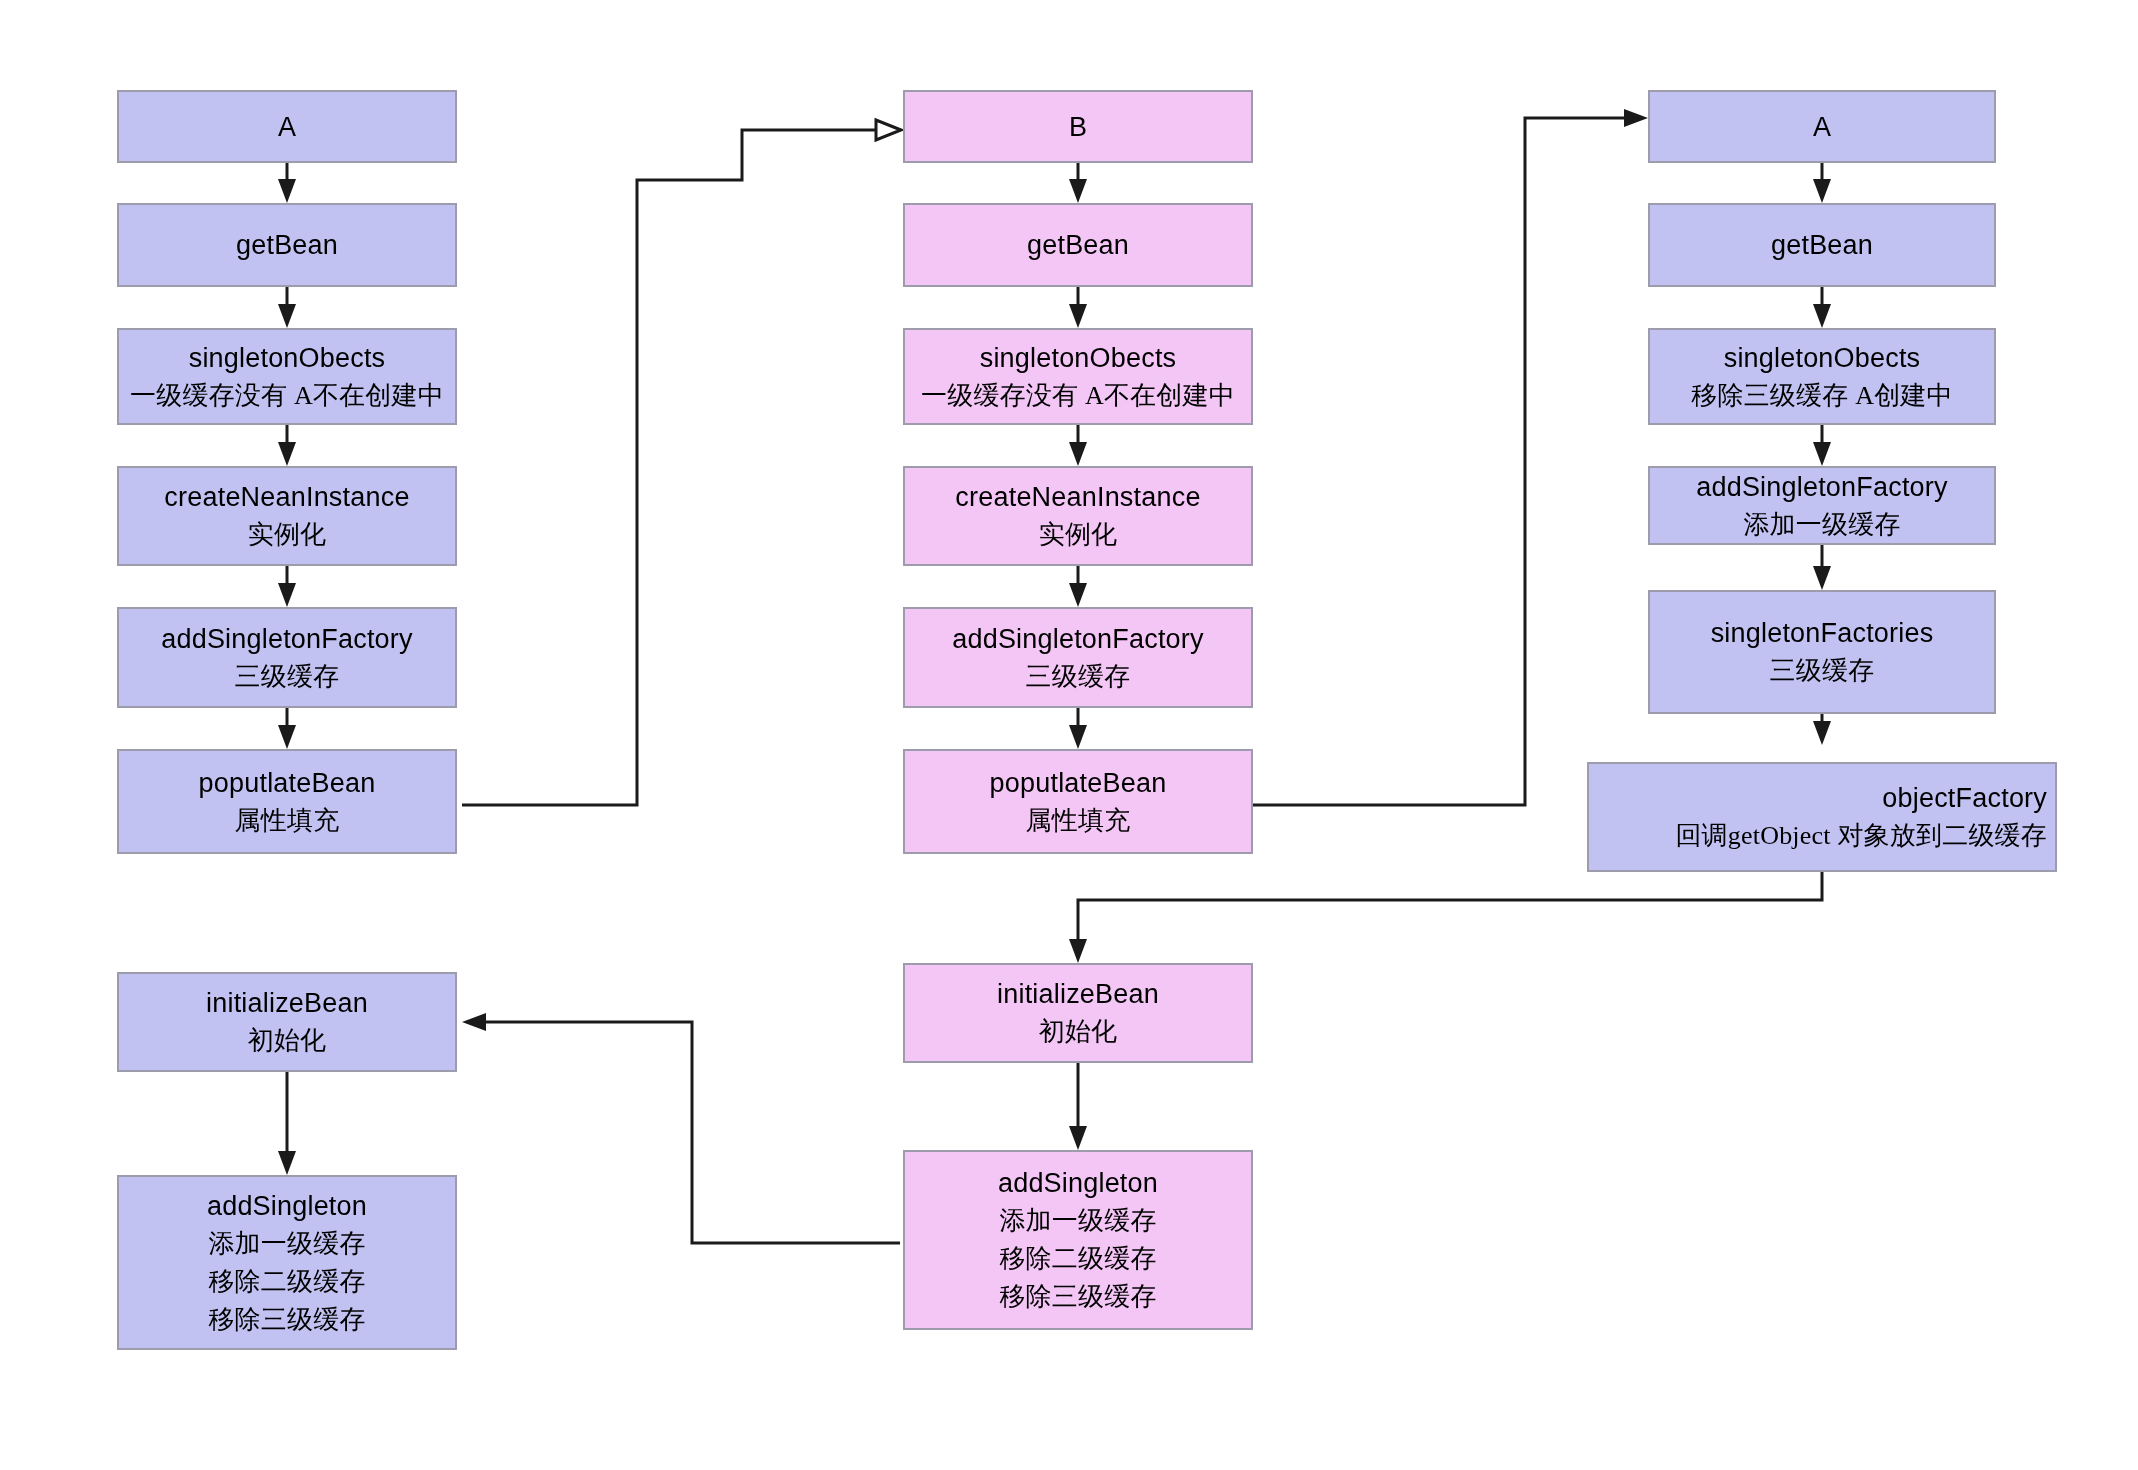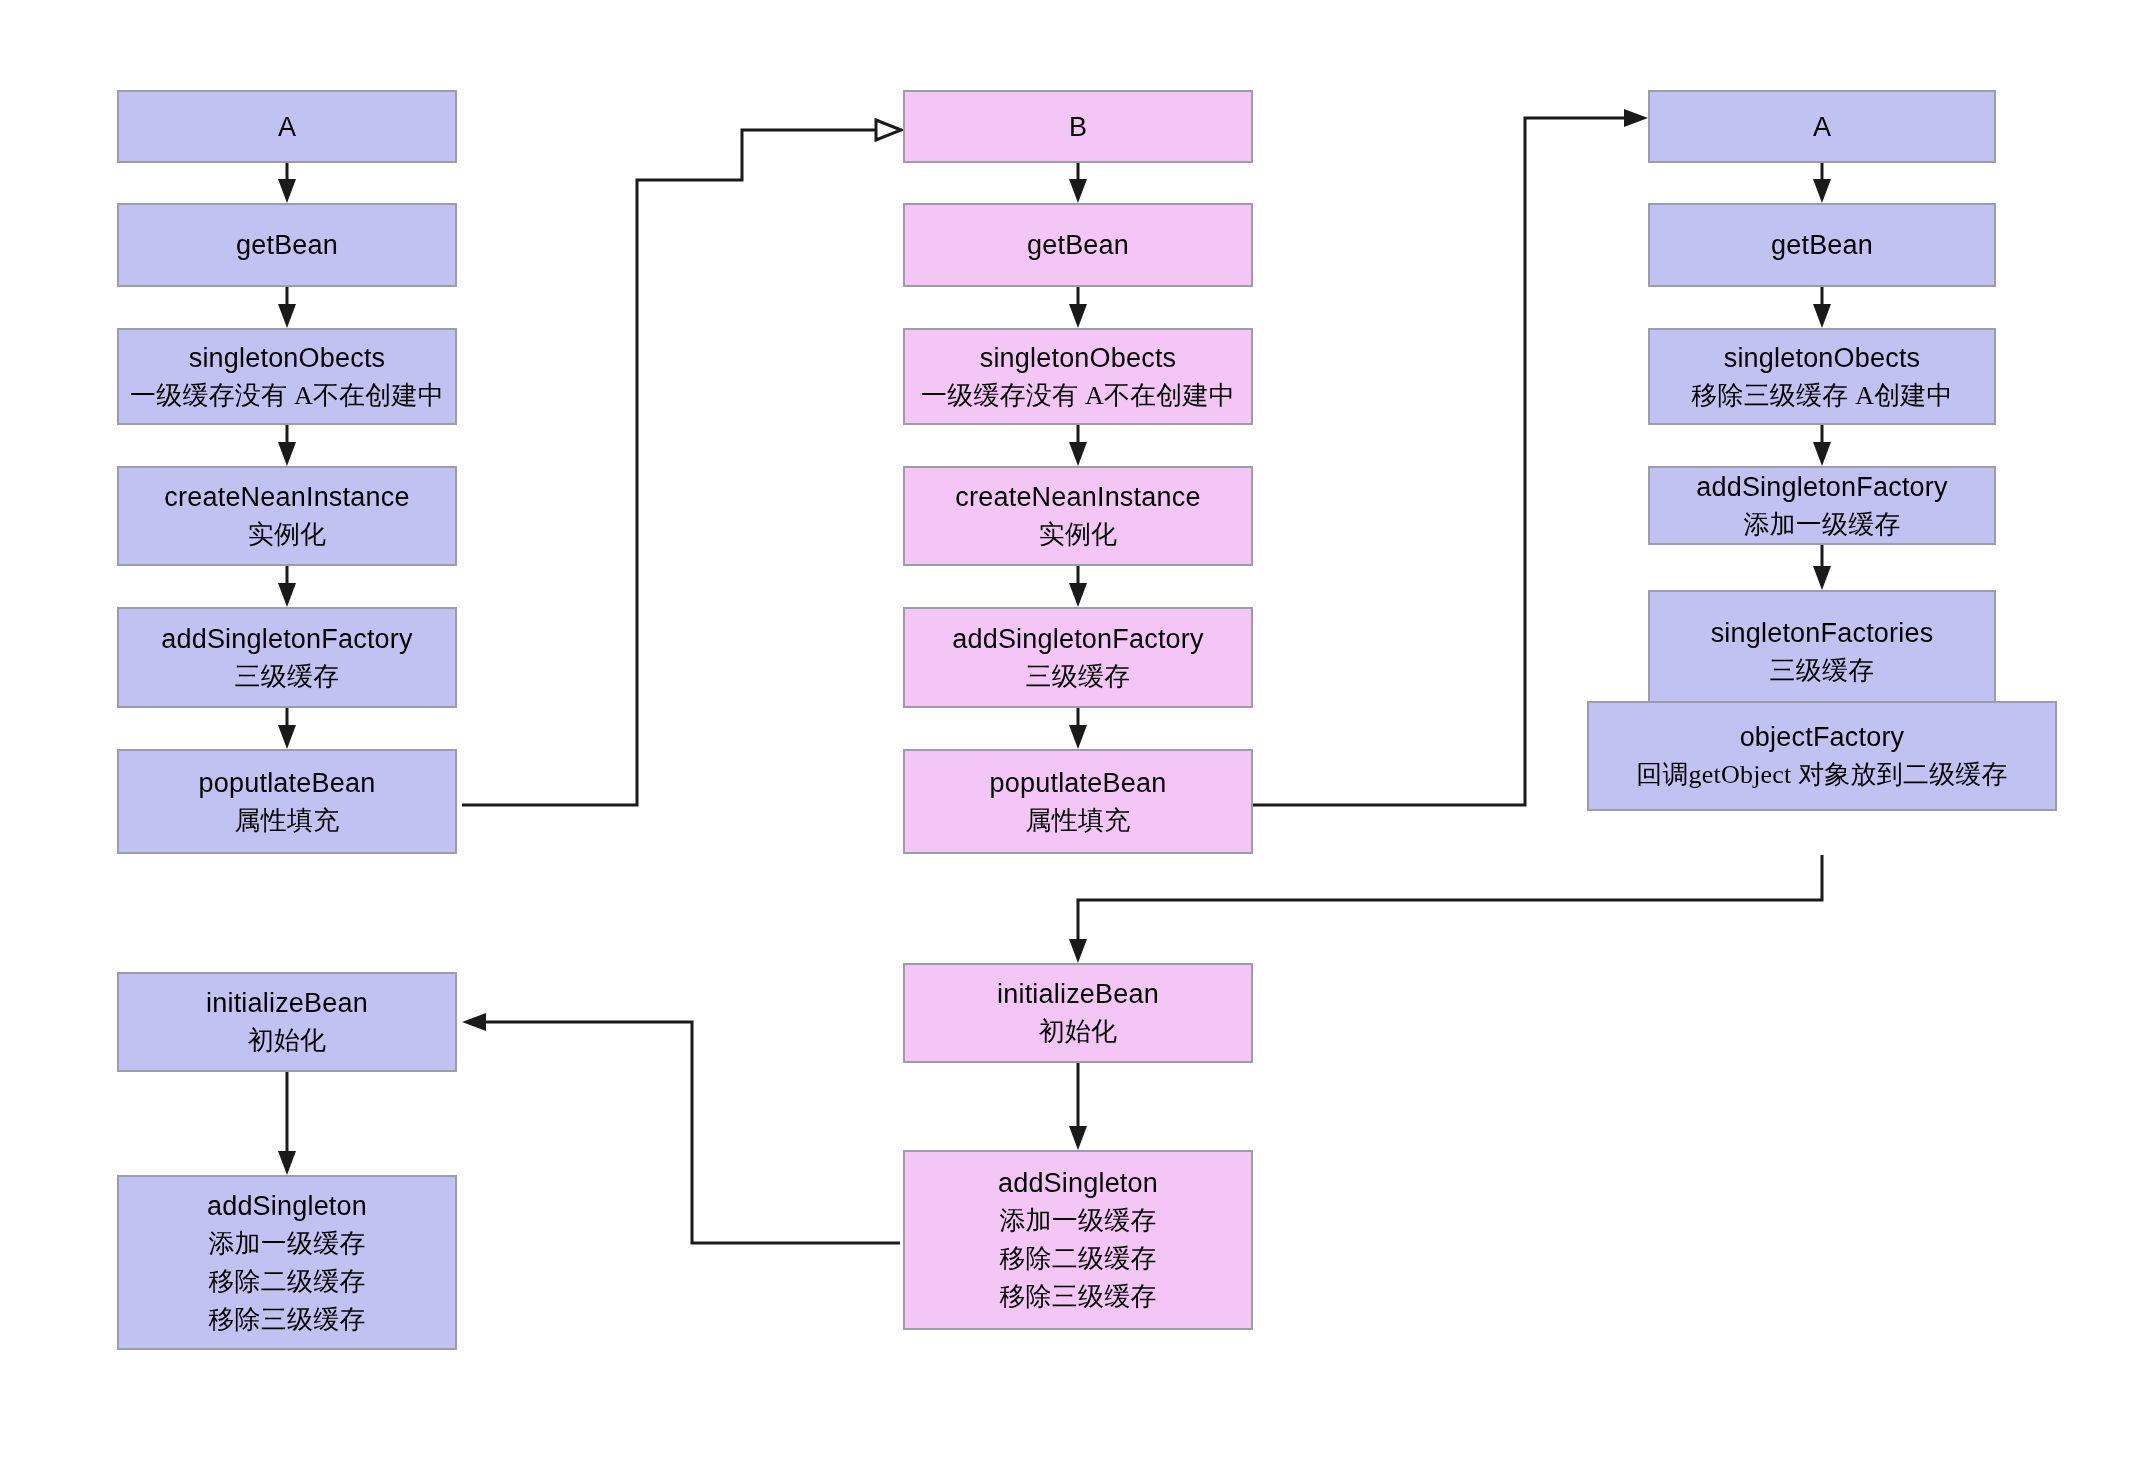--- a/index.html
+++ b/index.html
@@ -251,18 +251,18 @@
   <div class="node purple" style="left:1648px; top:466px; width:348px; height:79px;">
     <span class="ln">addSingletonFactory</span>
     <span class="ln ln-cn">添加一级缓存</span>
   </div>
 
   <div class="node purple" style="left:1648px; top:590px; width:348px; height:124px;">
     <span class="ln">singletonFactories</span>
     <span class="ln ln-cn">三级缓存</span>
   </div>
 
-  <div class="node purple" style="left:1587px; top:701px; width:470px; height:110px;">
+  <div class="node purple" style="left:1587px; top:762px; width:470px; height:110px;align-items:flex-end;">
     <span class="ln">objectFactory</span>
     <span class="ln ln-cn">回调getObject 对象放到二级缓存</span>
   </div>
 
 </div>
 
 </body></html>

